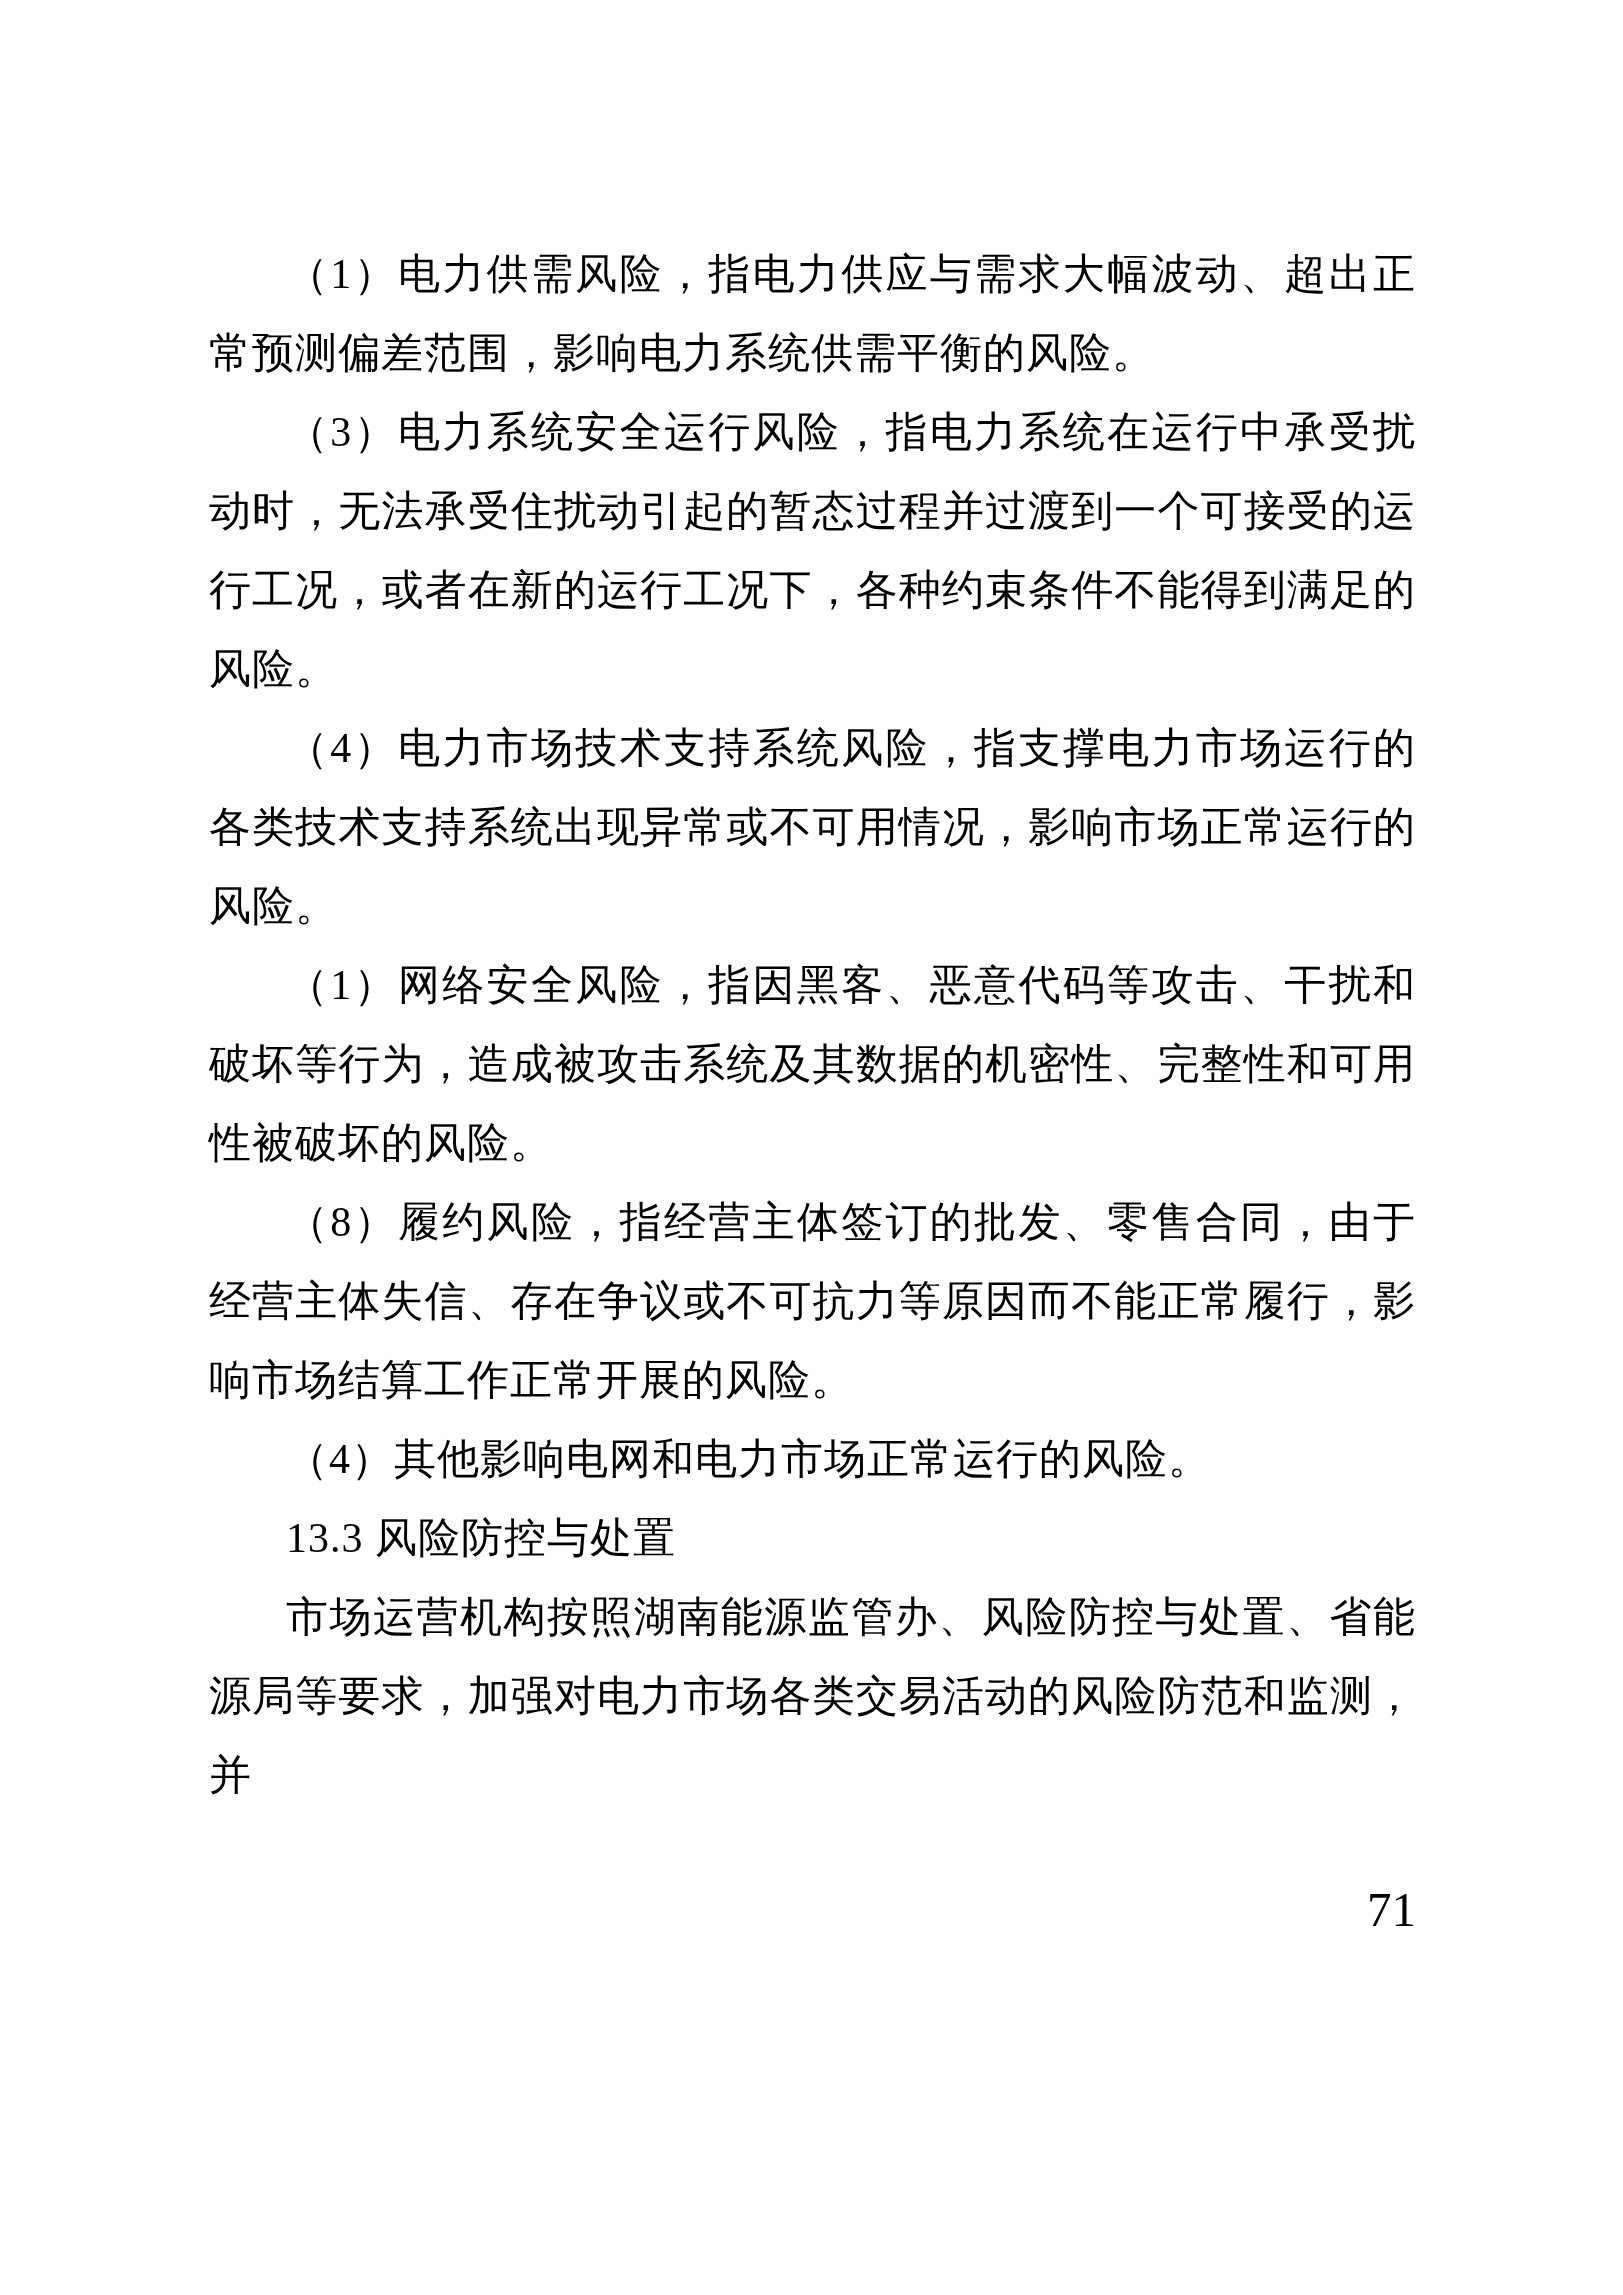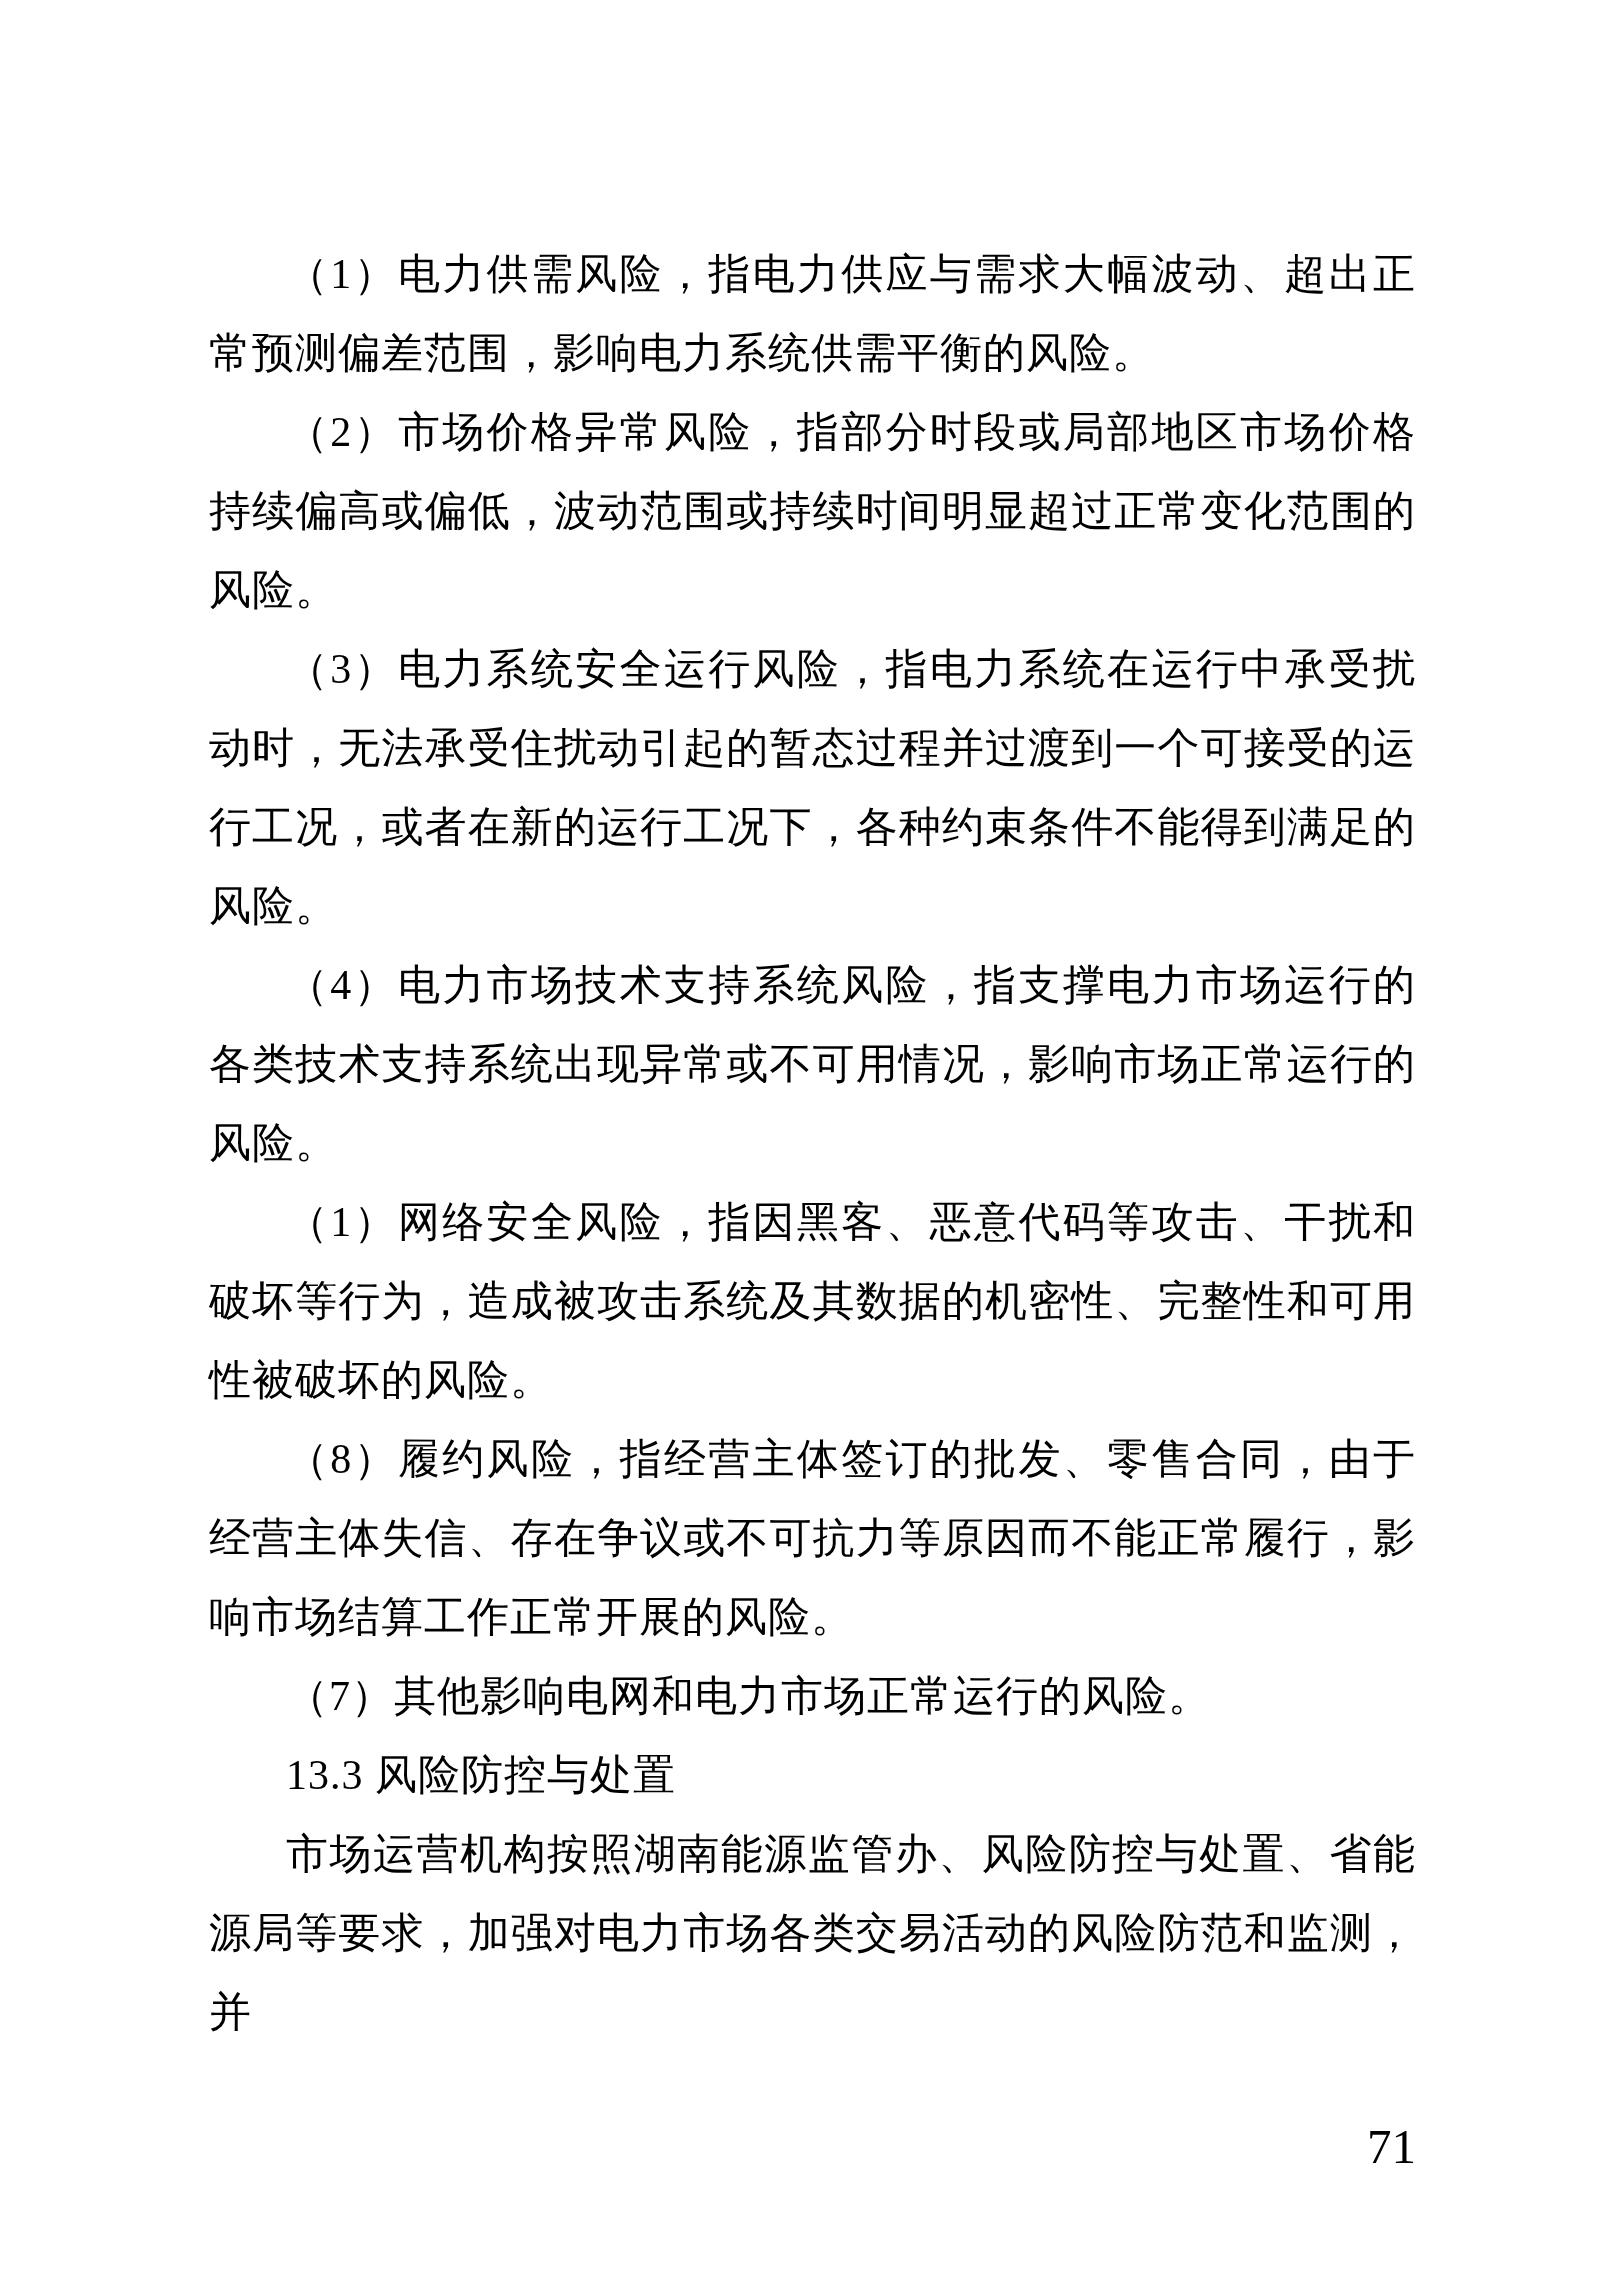--- a/index.html
+++ b/index.html
@@ -42,24 +42,23 @@
     text-align: right;
     color: #000000;
   }
 </style>
 </head>
 <body>
 
 <div class="page">
   <div class="content">
     <p class="para">（1）电力供需风险，指电力供应与需求大幅波动、超出正常预测偏差范围，影响电力系统供需平衡的风险。</p>
-    <p class="para">（2）市场价格异常风险，指部分时段或局部地区市场价格持续偏高或偏低，波动范围或持续时间明显超过正常变化范围的风险。</p>
     <p class="para">（3）电力系统安全运行风险，指电力系统在运行中承受扰动时，无法承受住扰动引起的暂态过程并过渡到一个可接受的运行工况，或者在新的运行工况下，各种约束条件不能得到满足的风险。</p>
     <p class="para">（4）电力市场技术支持系统风险，指支撑电力市场运行的各类技术支持系统出现异常或不可用情况，影响市场正常运行的风险。</p>
     <p class="para">（1）网络安全风险，指因黑客、恶意代码等攻击、干扰和破坏等行为，造成被攻击系统及其数据的机密性、完整性和可用性被破坏的风险。</p>
     <p class="para">（8）履约风险，指经营主体签订的批发、零售合同，由于经营主体失信、存在争议或不可抗力等原因而不能正常履行，影响市场结算工作正常开展的风险。</p>
-    <p class="para">（7）其他影响电网和电力市场正常运行的风险。</p>
+    <p class="para">（4）其他影响电网和电力市场正常运行的风险。</p>
     <p class="para heading">13.3 风险防控与处置</p>
     <p class="para">市场运营机构按照湖南能源监管办、风险防控与处置、省能源局等要求，加强对电力市场各类交易活动的风险防范和监测，并</p>
     <div class="page-number">71</div>
   </div>
 </div>
 
 
 </body></html>

